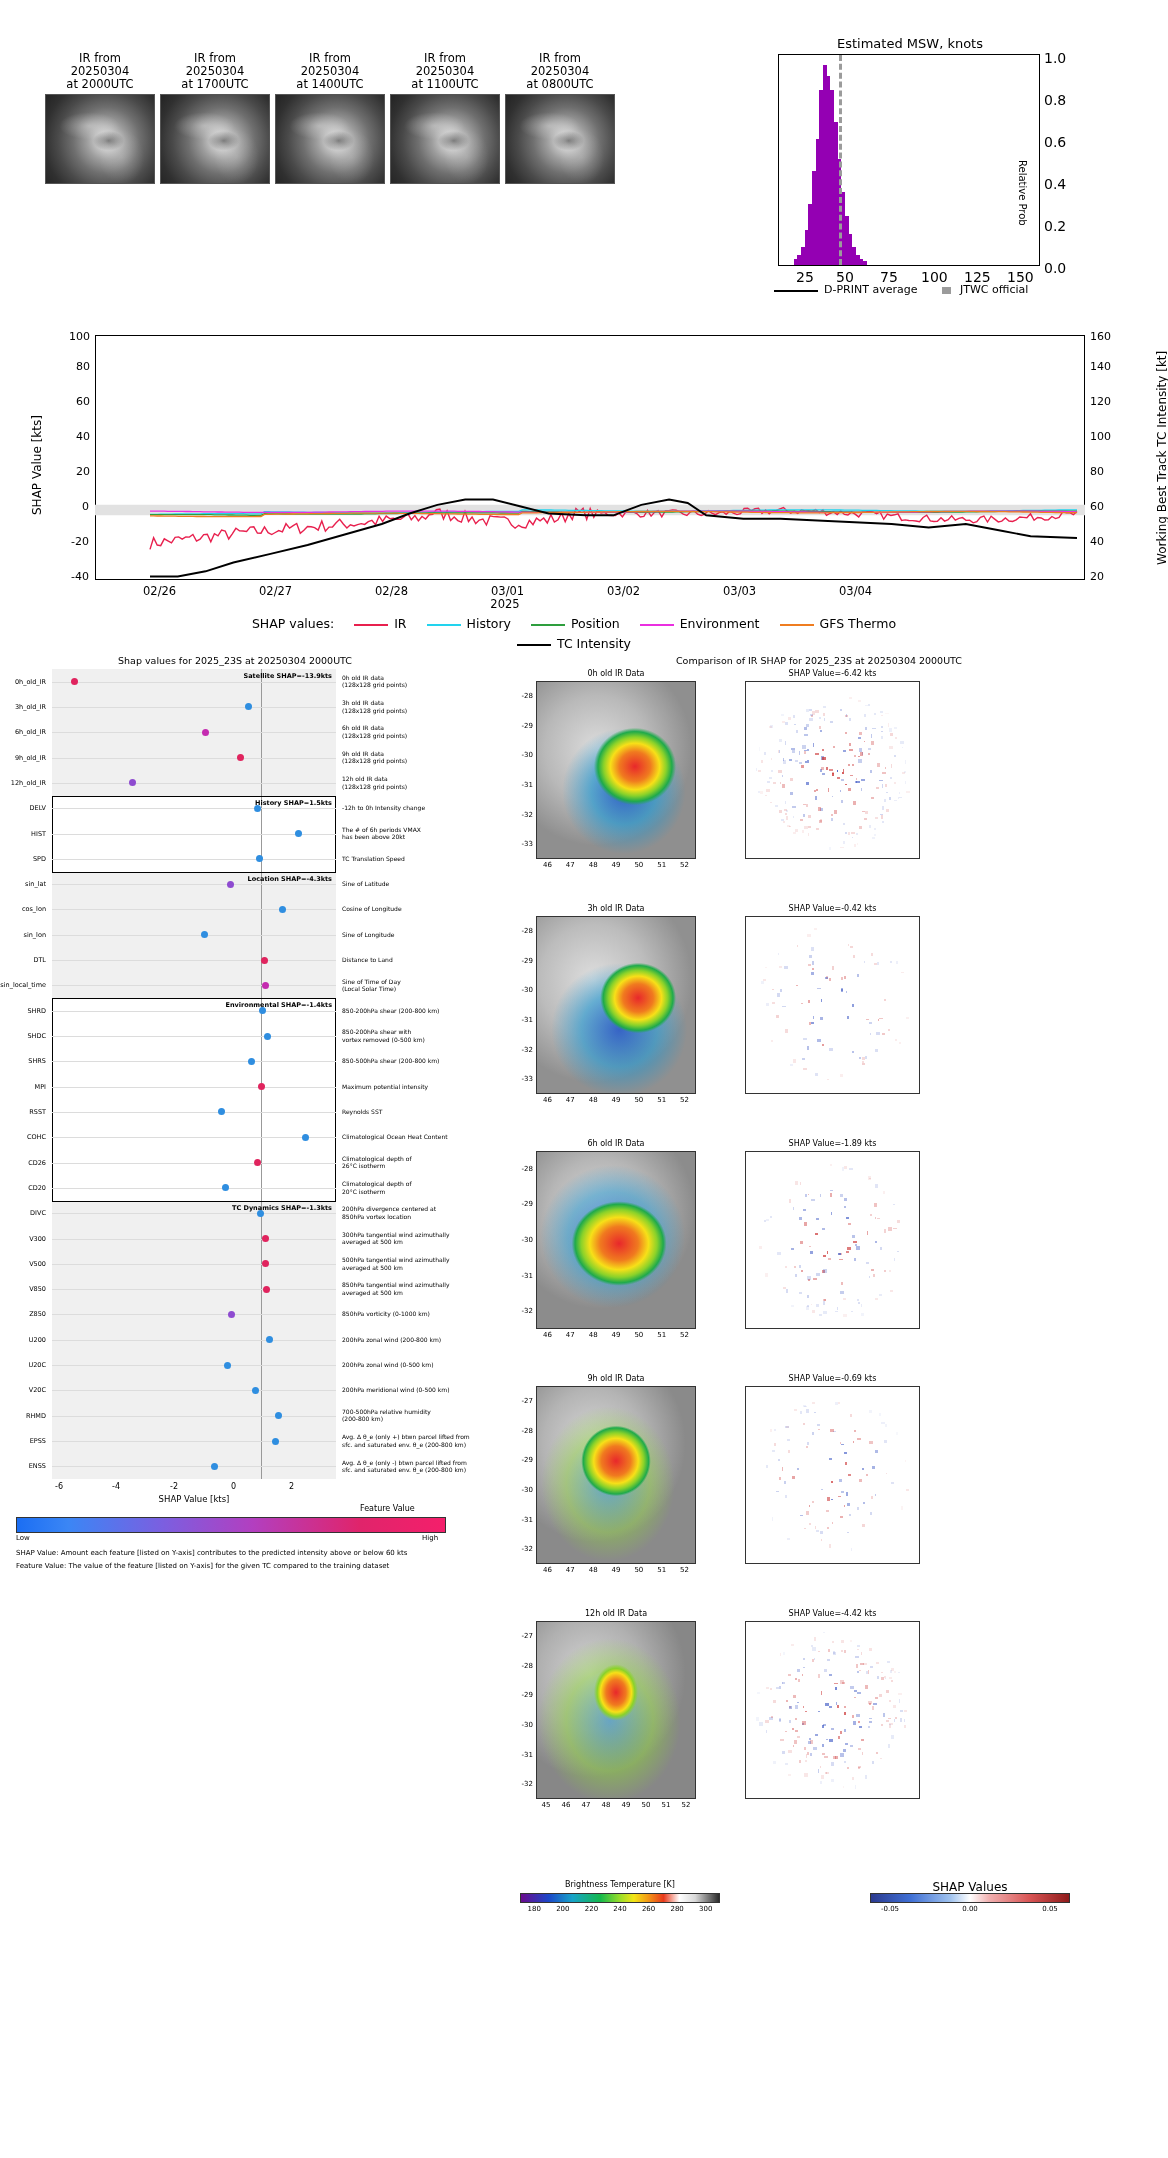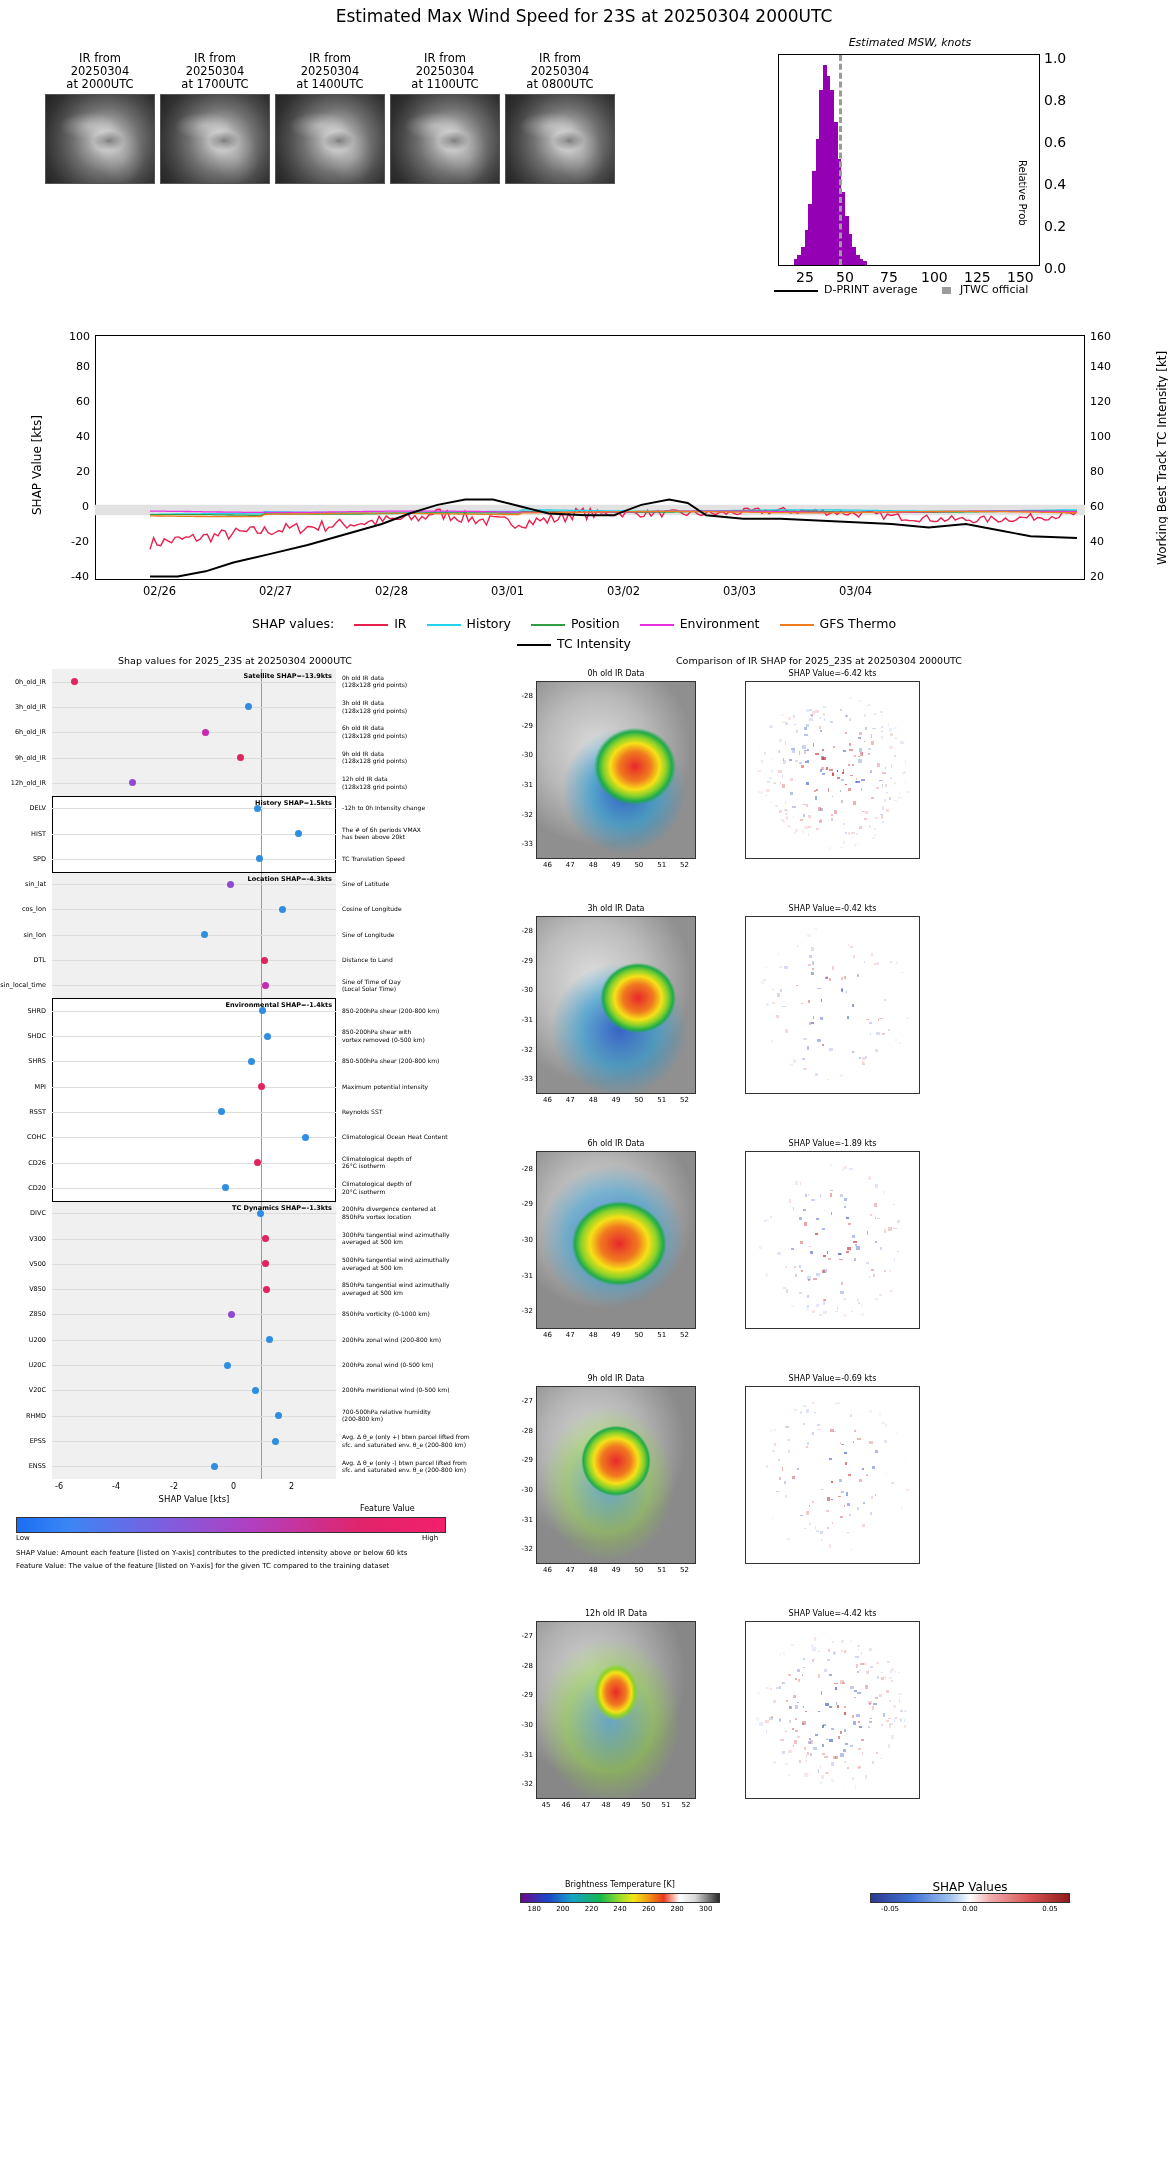--- a/index.html
+++ b/index.html
@@ -39,21 +39,20 @@
   .map{position:absolute;border:1px solid #333;box-sizing:border-box;overflow:hidden;}
   .shapmap{position:absolute;border:1px solid #333;box-sizing:border-box;background:#fff;overflow:hidden;}
   .cbar{position:absolute;height:10px;border:1px solid #333;box-sizing:border-box;}
   .note{position:absolute;font-size:7px;}
 </style>
 </head>
 <body>
 
 <div class="page">
 
-  <div class="abs ttl" style="top:6px;left:0;font-size:17px;">Estimated Max Wind Speed for 23S at 20250304 2000UTC</div>
 
   <div class="ir-col" style="left:30px;top:52px;">
     <div class="ir-cap">
       <div>IR from</div>
       <div>20250304</div>
       <div>at 2000UTC</div>
     </div>
     <div class="ir-img"></div>
   </div>
   <div class="ir-col" style="left:145px;top:52px;">
@@ -83,21 +82,21 @@
   <div class="ir-col" style="left:490px;top:52px;">
     <div class="ir-cap">
       <div>IR from</div>
       <div>20250304</div>
       <div>at 0800UTC</div>
     </div>
     <div class="ir-img"></div>
   </div>
 
   <div class="hist-wrap" style="left:760px;top:36px;width:300px;height:260px;">
-    <div class="abs ctr" style="left:0;top:0;width:300px;font-size:11px;font-style:italic;">Estimated MSW, knots</div>
+    <div class="abs ctr" style="left:0;top:0;width:300px;font-size:13px;">Estimated MSW, knots</div>
 
     <div class="framebox" style="left:18px;top:18px;width:262px;height:212px;"></div>
 
     <div class="abs" id="hist-bars" style="left:19px;top:19px;width:260px;height:210px;overflow:hidden;">
         <div class="bar" style="left: 14.6479px; width: 3.66197px; height: 6.111px; bottom: 0px; background: rgb(148, 0, 179);"></div>
         <div class="bar" style="left: 18.3099px; width: 3.66197px; height: 10.185px; bottom: 0px; background: rgb(148, 0, 179);"></div>
         <div class="bar" style="left: 21.9718px; width: 3.66197px; height: 18.333px; bottom: 0px; background: rgb(148, 0, 179);"></div>
         <div class="bar" style="left: 25.6338px; width: 3.66197px; height: 34.629px; bottom: 0px; background: rgb(148, 0, 179);"></div>
         <div class="bar" style="left: 29.2958px; width: 3.66197px; height: 61.11px; bottom: 0px; background: rgb(148, 0, 179);"></div>
         <div class="bar" style="left: 32.9577px; width: 3.66197px; height: 93.702px; bottom: 0px; background: rgb(148, 0, 179);"></div>
@@ -169,20 +168,21 @@
     <div class="abs tickl" style="left:1090px;top:235px;font-size:11px;">40</div>
     <div class="abs tickl" style="left:1090px;top:270px;font-size:11px;">20</div>
 
     <div class="abs tickl" style="left:143px;top:284px;font-size:11.5px;">02/26</div>
     <div class="abs tickl" style="left:259px;top:284px;font-size:11.5px;">02/27</div>
     <div class="abs tickl" style="left:375px;top:284px;font-size:11.5px;">02/28</div>
     <div class="abs tickl" style="left:491px;top:284px;font-size:11.5px;">03/01</div>
     <div class="abs tickl" style="left:607px;top:284px;font-size:11.5px;">03/02</div>
     <div class="abs tickl" style="left:723px;top:284px;font-size:11.5px;">03/03</div>
     <div class="abs tickl" style="left:839px;top:284px;font-size:11.5px;">03/04</div>
+    <div class="abs ctr" style="left:0;top:297px;width:1010px;font-size:11.5px;">2025</div>
 
     <svg class="abs" id="ts-svg" width="990" height="245" style="left:95px;top:35px;">
         <rect x="0" y="169.75" width="990" height="10.5" fill="#e2e2e2"></rect>
         <path d="M55.0,214.4 L58.6,202.7 L62.2,210.0 L65.7,210.6 L69.3,203.8 L72.9,205.8 L76.5,207.9 L80.1,202.3 L83.6,201.9 L87.2,204.1 L90.8,201.9 L94.4,202.1 L97.9,199.5 L101.5,206.1 L105.1,204.1 L108.7,199.6 L112.3,199.3 L115.8,206.8 L119.4,198.7 L123.0,200.9 L126.6,195.0 L130.2,196.0 L133.7,204.0 L137.3,198.8 L140.9,193.3 L144.5,195.8 L148.1,196.0 L151.6,196.5 L155.2,192.1 L158.8,191.8 L162.4,198.1 L166.0,198.2 L169.5,191.8 L173.1,197.6 L176.7,199.5 L180.3,197.5 L183.8,195.6 L187.4,196.9 L191.0,188.7 L194.6,193.1 L198.2,190.7 L201.7,188.5 L205.3,198.3 L208.9,195.3 L212.5,191.5 L216.1,191.8 L219.6,192.6 L223.2,195.1 L226.8,186.0 L230.4,196.2 L234.0,192.1 L237.5,192.0 L241.1,187.8 L244.7,184.3 L248.3,189.0 L251.9,193.0 L255.4,189.8 L259.0,190.9 L262.6,189.7 L266.2,188.6 L269.7,189.4 L273.3,186.7 L276.9,185.4 L280.5,189.7 L284.1,181.2 L287.6,186.4 L291.2,181.1 L294.8,183.6 L298.4,183.3 L302.0,184.4 L305.5,184.3 L309.1,181.7 L312.7,178.3 L316.3,184.7 L319.9,180.6 L323.4,185.9 L327.0,181.5 L330.6,184.0 L334.2,179.7 L337.8,179.3 L341.3,174.7 L344.9,174.1 L348.5,184.0 L352.1,175.8 L355.6,185.4 L359.2,181.9 L362.8,185.6 L366.4,187.1 L370.0,176.4 L373.5,186.5 L377.1,182.0 L380.7,188.5 L384.3,185.1 L387.9,184.0 L391.4,190.0 L395.0,180.8 L398.6,181.6 L402.2,181.8 L405.8,182.1 L409.3,182.0 L412.9,184.0 L416.5,190.0 L420.1,193.2 L423.7,190.3 L427.2,192.3 L430.8,193.0 L434.4,185.3 L438.0,189.7 L441.5,183.1 L445.1,185.8 L448.7,183.0 L452.3,188.0 L455.9,179.6 L459.4,187.0 L463.0,184.8 L466.6,177.9 L470.2,186.8 L473.8,178.6 L477.3,184.6 L480.9,173.4 L484.5,176.8 L488.1,173.3 L491.7,184.4 L495.2,173.6 L498.8,182.3 L502.4,175.1 L506.0,178.0 L509.6,177.2 L513.1,180.2 L516.7,180.5 L520.3,180.6 L523.9,178.0 L527.4,181.8 L531.0,176.5 L534.6,177.0 L538.2,176.9 L541.8,178.5 L545.3,181.9 L548.9,181.4 L552.5,175.4 L556.1,181.2 L559.7,177.1 L563.2,175.6 L566.8,181.9 L570.4,175.7 L574.0,175.8 L577.6,174.9 L581.1,175.2 L584.7,176.6 L588.3,179.1 L591.9,180.4 L595.5,176.8 L599.0,175.7 L602.6,179.2 L606.2,180.4 L609.8,179.2 L613.3,175.7 L616.9,178.1 L620.5,179.6 L624.1,177.6 L627.7,176.8 L631.2,179.3 L634.8,176.2 L638.4,178.2 L642.0,179.6 L645.6,178.6 L649.1,173.5 L652.7,173.2 L656.3,175.7 L659.9,173.8 L663.5,173.3 L667.0,178.5 L670.6,175.1 L674.2,178.8 L677.8,176.0 L681.4,175.5 L684.9,173.9 L688.5,172.6 L692.1,176.0 L695.7,178.2 L699.2,176.3 L702.8,178.4 L706.4,174.8 L710.0,175.9 L713.6,175.7 L717.1,176.2 L720.7,174.5 L724.3,177.5 L727.9,174.8 L731.5,180.3 L735.0,178.5 L738.6,176.9 L742.2,179.6 L745.8,176.0 L749.4,179.4 L752.9,180.0 L756.5,177.1 L760.1,179.1 L763.7,181.9 L767.3,177.1 L770.8,177.0 L774.4,176.5 L778.0,176.9 L781.6,178.8 L785.1,177.0 L788.7,184.2 L792.3,179.0 L795.9,180.5 L799.5,179.8 L803.0,178.8 L806.6,185.4 L810.2,184.9 L813.8,185.5 L817.4,185.6 L820.9,186.0 L824.5,186.7 L828.1,182.5 L831.7,180.2 L835.3,185.9 L838.8,186.5 L842.4,186.2 L846.0,182.8 L849.6,186.1 L853.2,184.7 L856.7,180.8 L860.3,185.1 L863.9,183.3 L867.5,182.6 L871.0,185.4 L874.6,185.2 L878.2,187.8 L881.8,186.6 L885.4,182.3 L888.9,181.0 L892.5,187.0 L896.1,181.2 L899.7,184.1 L903.3,186.9 L906.8,186.1 L910.4,183.0 L914.0,186.0 L917.6,186.5 L921.2,184.9 L924.7,182.0 L928.3,182.4 L931.9,182.8 L935.5,178.8 L939.1,185.3 L942.6,182.5 L946.2,183.0 L949.8,185.0 L953.4,184.8 L956.9,181.5 L960.5,183.6 L964.1,182.3 L967.7,176.9 L971.3,177.7 L974.8,177.6 L978.4,179.7 L982.0,176.4" fill="none" stroke="#e8204e" stroke-width="1.4"></path>
         <path d="M55.0,179.4 L58.6,179.3 L62.2,179.3 L65.7,179.2 L69.3,179.2 L72.9,179.1 L76.5,179.1 L80.1,179.0 L83.6,179.0 L87.2,178.9 L90.8,178.9 L94.4,178.8 L97.9,178.8 L101.5,178.8 L105.1,178.8 L108.7,178.7 L112.3,178.7 L115.8,178.7 L119.4,178.7 L123.0,178.7 L126.6,178.7 L130.2,178.7 L133.7,178.7 L137.3,178.7 L140.9,178.7 L144.5,178.7 L148.1,178.7 L151.6,178.8 L155.2,178.8 L158.8,178.8 L162.4,178.9 L166.0,178.9 L169.5,176.7 L173.1,176.7 L176.7,176.8 L180.3,176.8 L183.8,176.9 L187.4,176.9 L191.0,177.0 L194.6,177.0 L198.2,177.1 L201.7,177.1 L205.3,177.2 L208.9,177.2 L212.5,177.3 L216.1,177.3 L219.6,177.4 L223.2,177.4 L226.8,177.5 L230.4,177.5 L234.0,177.6 L237.5,177.6 L241.1,177.6 L244.7,177.7 L248.3,177.7 L251.9,177.7 L255.4,177.7 L259.0,177.8 L262.6,177.8 L266.2,177.8 L269.7,177.8 L273.3,177.8 L276.9,177.8 L280.5,177.8 L284.1,177.8 L287.6,177.8 L291.2,177.7 L294.8,177.7 L298.4,177.7 L302.0,177.7 L305.5,177.6 L309.1,177.6 L312.7,177.6 L316.3,177.5 L319.9,177.5 L323.4,177.4 L327.0,177.4 L330.6,177.3 L334.2,177.3 L337.8,177.2 L341.3,177.2 L344.9,177.1 L348.5,177.1 L352.1,177.0 L355.6,177.0 L359.2,176.9 L362.8,176.9 L366.4,176.8 L370.0,176.8 L373.5,176.7 L377.1,176.7 L380.7,176.6 L384.3,176.6 L387.9,176.6 L391.4,176.5 L395.0,176.5 L398.6,176.5 L402.2,176.4 L405.8,176.4 L409.3,176.4 L412.9,176.4 L416.5,176.4 L420.1,176.4 L423.7,176.4 L427.2,174.8 L430.8,174.8 L434.4,174.9 L438.0,174.9 L441.5,174.9 L445.1,174.9 L448.7,175.0 L452.3,175.0 L455.9,175.0 L459.4,175.1 L463.0,175.1 L466.6,175.2 L470.2,175.2 L473.8,175.3 L477.3,175.3 L480.9,175.4 L484.5,175.4 L488.1,175.5 L491.7,175.5 L495.2,175.6 L498.8,175.6 L502.4,175.7 L506.0,175.7 L509.6,175.8 L513.1,175.8 L516.7,175.9 L520.3,175.9 L523.9,176.0 L527.4,176.0 L531.0,176.0 L534.6,176.1 L538.2,176.1 L541.8,176.1 L545.3,176.2 L548.9,176.2 L552.5,176.2 L556.1,176.2 L559.7,176.2 L563.2,176.2 L566.8,176.2 L570.4,176.2 L574.0,176.2 L577.6,176.2 L581.1,176.2 L584.7,176.2 L588.3,176.1 L591.9,176.1 L595.5,176.1 L599.0,176.0 L602.6,176.0 L606.2,176.0 L609.8,175.9 L613.3,175.9 L616.9,175.8 L620.5,175.8 L624.1,175.7 L627.7,175.7 L631.2,175.6 L634.8,175.6 L638.4,175.5 L642.0,175.5 L645.6,175.4 L649.1,175.4 L652.7,175.3 L656.3,175.2 L659.9,175.2 L663.5,175.2 L667.0,175.1 L670.6,175.1 L674.2,175.0 L677.8,175.0 L681.4,175.0 L684.9,174.9 L688.5,174.9 L692.1,174.9 L695.7,174.9 L699.2,174.8 L702.8,174.8 L706.4,174.8 L710.0,174.8 L713.6,174.8 L717.1,174.8 L720.7,174.8 L724.3,174.9 L727.9,174.9 L731.5,174.9 L735.0,174.9 L738.6,175.0 L742.2,175.0 L745.8,175.0 L749.4,175.1 L752.9,175.1 L756.5,175.1 L760.1,175.2 L763.7,175.2 L767.3,175.3 L770.8,175.3 L774.4,175.4 L778.0,175.4 L781.6,175.5 L785.1,175.6 L788.7,175.6 L792.3,175.7 L795.9,175.7 L799.5,175.8 L803.0,175.8 L806.6,175.9 L810.2,175.9 L813.8,176.0 L817.4,176.0 L820.9,176.0 L824.5,176.1 L828.1,176.1 L831.7,176.1 L835.3,176.2 L838.8,176.2 L842.4,176.2 L846.0,176.2 L849.6,176.2 L853.2,176.2 L856.7,176.2 L860.3,176.2 L863.9,176.2 L867.5,176.2 L871.0,176.2 L874.6,176.2 L878.2,176.1 L881.8,176.1 L885.4,176.1 L888.9,176.1 L892.5,176.0 L896.1,176.0 L899.7,175.9 L903.3,175.9 L906.8,175.8 L910.4,175.8 L914.0,175.7 L917.6,175.7 L921.2,175.6 L924.7,175.6 L928.3,175.5 L931.9,175.5 L935.5,175.4 L939.1,175.4 L942.6,175.3 L946.2,175.3 L949.8,175.2 L953.4,175.2 L956.9,175.1 L960.5,175.1 L964.1,175.0 L967.7,175.0 L971.3,175.0 L974.8,174.9 L978.4,174.9 L982.0,174.9" fill="none" stroke="#22d3ee" stroke-width="1.3"></path>
         <path d="M55.0,179.7 L58.6,179.6 L62.2,179.6 L65.7,179.6 L69.3,179.6 L72.9,179.6 L76.5,179.6 L80.1,179.6 L83.6,179.6 L87.2,179.6 L90.8,179.6 L94.4,179.6 L97.9,179.6 L101.5,179.6 L105.1,179.6 L108.7,179.7 L112.3,179.7 L115.8,179.7 L119.4,179.8 L123.0,179.8 L126.6,179.9 L130.2,179.9 L133.7,180.0 L137.3,180.0 L140.9,180.1 L144.5,180.1 L148.1,180.2 L151.6,180.2 L155.2,180.3 L158.8,180.3 L162.4,180.4 L166.0,180.4 L169.5,178.7 L173.1,178.8 L176.7,178.8 L180.3,178.9 L183.8,178.9 L187.4,179.0 L191.0,179.0 L194.6,179.0 L198.2,179.1 L201.7,179.1 L205.3,179.1 L208.9,179.1 L212.5,179.2 L216.1,179.2 L219.6,179.2 L223.2,179.2 L226.8,179.2 L230.4,179.2 L234.0,179.2 L237.5,179.2 L241.1,179.2 L244.7,179.1 L248.3,179.1 L251.9,179.1 L255.4,179.1 L259.0,179.0 L262.6,179.0 L266.2,179.0 L269.7,178.9 L273.3,178.9 L276.9,178.8 L280.5,178.8 L284.1,178.7 L287.6,178.7 L291.2,178.6 L294.8,178.6 L298.4,178.5 L302.0,178.5 L305.5,178.4 L309.1,178.4 L312.7,178.3 L316.3,178.3 L319.9,178.2 L323.4,178.2 L327.0,178.1 L330.6,178.1 L334.2,178.0 L337.8,178.0 L341.3,178.0 L344.9,177.9 L348.5,177.9 L352.1,177.9 L355.6,177.8 L359.2,177.8 L362.8,177.8 L366.4,177.8 L370.0,177.8 L373.5,177.8 L377.1,177.8 L380.7,177.8 L384.3,177.8 L387.9,177.8 L391.4,177.9 L395.0,177.9 L398.6,177.9 L402.2,177.9 L405.8,178.0 L409.3,178.0 L412.9,178.0 L416.5,178.1 L420.1,178.1 L423.7,178.2 L427.2,176.5 L430.8,176.5 L434.4,176.6 L438.0,176.6 L441.5,176.7 L445.1,176.7 L448.7,176.8 L452.3,176.9 L455.9,176.9 L459.4,177.0 L463.0,177.0 L466.6,177.1 L470.2,177.1 L473.8,177.2 L477.3,177.2 L480.9,177.2 L484.5,177.3 L488.1,177.3 L491.7,177.3 L495.2,177.4 L498.8,177.4 L502.4,177.4 L506.0,177.4 L509.6,177.4 L513.1,177.4 L516.7,177.4 L520.3,177.4 L523.9,177.4 L527.4,177.4 L531.0,177.4 L534.6,177.4 L538.2,177.4 L541.8,177.4 L545.3,177.3 L548.9,177.3 L552.5,177.3 L556.1,177.2 L559.7,177.2 L563.2,177.1 L566.8,177.1 L570.4,177.1 L574.0,177.0 L577.6,177.0 L581.1,176.9 L584.7,176.8 L588.3,176.8 L591.9,176.7 L595.5,176.7 L599.0,176.6 L602.6,176.6 L606.2,176.5 L609.8,176.5 L613.3,176.4 L616.9,176.4 L620.5,176.3 L624.1,176.3 L627.7,176.3 L631.2,176.2 L634.8,176.2 L638.4,176.2 L642.0,176.1 L645.6,176.1 L649.1,176.1 L652.7,176.1 L656.3,176.1 L659.9,176.1 L663.5,176.1 L667.0,176.1 L670.6,176.1 L674.2,176.1 L677.8,176.1 L681.4,176.1 L684.9,176.1 L688.5,176.1 L692.1,176.2 L695.7,176.2 L699.2,176.2 L702.8,176.3 L706.4,176.3 L710.0,176.4 L713.6,176.4 L717.1,176.5 L720.7,176.5 L724.3,176.6 L727.9,176.6 L731.5,176.7 L735.0,176.7 L738.6,176.8 L742.2,176.8 L745.8,176.9 L749.4,176.9 L752.9,177.0 L756.5,177.0 L760.1,177.1 L763.7,177.1 L767.3,177.2 L770.8,177.2 L774.4,177.3 L778.0,177.3 L781.6,177.3 L785.1,177.4 L788.7,177.4 L792.3,177.4 L795.9,177.4 L799.5,177.4 L803.0,177.4 L806.6,177.4 L810.2,177.4 L813.8,177.4 L817.4,177.4 L820.9,177.4 L824.5,177.4 L828.1,177.4 L831.7,177.4 L835.3,177.3 L838.8,177.3 L842.4,177.3 L846.0,177.2 L849.6,177.2 L853.2,177.2 L856.7,177.1 L860.3,177.1 L863.9,177.0 L867.5,177.0 L871.0,176.9 L874.6,176.9 L878.2,176.8 L881.8,176.8 L885.4,176.7 L888.9,176.7 L892.5,176.6 L896.1,176.5 L899.7,176.5 L903.3,176.4 L906.8,176.4 L910.4,176.4 L914.0,176.3 L917.6,176.3 L921.2,176.2 L924.7,176.2 L928.3,176.2 L931.9,176.1 L935.5,176.1 L939.1,176.1 L942.6,176.1 L946.2,176.1 L949.8,176.1 L953.4,176.1 L956.9,176.1 L960.5,176.1 L964.1,176.1 L967.7,176.1 L971.3,176.1 L974.8,176.1 L978.4,176.1 L982.0,176.2" fill="none" stroke="#2e9e3e" stroke-width="1.3"></path>
         <path d="M55.0,176.1 L58.6,176.1 L62.2,176.2 L65.7,176.2 L69.3,176.2 L72.9,176.3 L76.5,176.3 L80.1,176.4 L83.6,176.4 L87.2,176.4 L90.8,176.5 L94.4,176.5 L97.9,176.6 L101.5,176.7 L105.1,176.7 L108.7,176.8 L112.3,176.8 L115.8,176.9 L119.4,176.9 L123.0,177.0 L126.6,177.0 L130.2,177.1 L133.7,177.1 L137.3,177.2 L140.9,177.2 L144.5,177.2 L148.1,177.3 L151.6,177.3 L155.2,177.3 L158.8,177.4 L162.4,177.4 L166.0,177.4 L169.5,177.4 L173.1,177.4 L176.7,177.4 L180.3,177.4 L183.8,177.4 L187.4,177.4 L191.0,177.4 L194.6,177.4 L198.2,177.4 L201.7,177.4 L205.3,177.4 L208.9,177.3 L212.5,177.3 L216.1,177.3 L219.6,177.2 L223.2,177.2 L226.8,177.1 L230.4,177.1 L234.0,177.0 L237.5,177.0 L241.1,176.9 L244.7,176.9 L248.3,176.8 L251.9,176.8 L255.4,176.7 L259.0,176.7 L262.6,176.6 L266.2,176.6 L269.7,176.5 L273.3,176.5 L276.9,176.4 L280.5,176.4 L284.1,176.3 L287.6,176.3 L291.2,176.2 L294.8,176.2 L298.4,176.2 L302.0,176.1 L305.5,176.1 L309.1,176.1 L312.7,176.1 L316.3,176.1 L319.9,176.1 L323.4,176.1 L327.0,176.1 L330.6,176.1 L334.2,176.1 L337.8,176.1 L341.3,176.1 L344.9,176.1 L348.5,176.1 L352.1,176.2 L355.6,176.2 L359.2,176.2 L362.8,176.3 L366.4,176.3 L370.0,176.3 L373.5,176.4 L377.1,176.4 L380.7,176.5 L384.3,176.5 L387.9,176.6 L391.4,176.6 L395.0,176.7 L398.6,176.7 L402.2,176.8 L405.8,176.8 L409.3,176.9 L412.9,177.0 L416.5,177.0 L420.1,177.1 L423.7,177.1 L427.2,177.1 L430.8,177.2 L434.4,177.2 L438.0,177.3 L441.5,177.3 L445.1,177.3 L448.7,177.4 L452.3,177.4 L455.9,177.4 L459.4,177.4 L463.0,177.4 L466.6,177.4 L470.2,177.4 L473.8,177.4 L477.3,177.4 L480.9,177.4 L484.5,177.4 L488.1,177.4 L491.7,177.4 L495.2,177.4 L498.8,177.3 L502.4,177.3 L506.0,177.3 L509.6,177.2 L513.1,177.2 L516.7,177.1 L520.3,177.1 L523.9,177.1 L527.4,177.0 L531.0,177.0 L534.6,176.9 L538.2,176.8 L541.8,176.8 L545.3,176.7 L548.9,176.7 L552.5,176.6 L556.1,176.6 L559.7,176.5 L563.2,176.5 L566.8,176.4 L570.4,176.4 L574.0,176.3 L577.6,176.3 L581.1,176.3 L584.7,176.2 L588.3,176.2 L591.9,176.2 L595.5,176.1 L599.0,176.1 L602.6,176.1 L606.2,176.1 L609.8,176.1 L613.3,176.1 L616.9,176.1 L620.5,176.1 L624.1,176.1 L627.7,176.1 L631.2,176.1 L634.8,176.1 L638.4,176.1 L642.0,176.1 L645.6,176.2 L649.1,176.2 L652.7,176.2 L656.3,176.3 L659.9,176.3 L663.5,176.4 L667.0,176.4 L670.6,176.5 L674.2,176.5 L677.8,176.6 L681.4,176.6 L684.9,176.7 L688.5,176.7 L692.1,176.8 L695.7,176.8 L699.2,176.9 L702.8,176.9 L706.4,177.0 L710.0,177.0 L713.6,177.1 L717.1,177.1 L720.7,177.2 L724.3,177.2 L727.9,177.3 L731.5,177.3 L735.0,177.3 L738.6,177.4 L742.2,177.4 L745.8,177.4 L749.4,177.4 L752.9,177.4 L756.5,177.4 L760.1,177.4 L763.7,177.4 L767.3,177.4 L770.8,177.4 L774.4,177.4 L778.0,177.4 L781.6,177.4 L785.1,177.4 L788.7,177.3 L792.3,177.3 L795.9,177.3 L799.5,177.2 L803.0,177.2 L806.6,177.2 L810.2,177.1 L813.8,177.1 L817.4,177.0 L820.9,177.0 L824.5,176.9 L828.1,176.9 L831.7,176.8 L835.3,176.8 L838.8,176.7 L842.4,176.7 L846.0,176.6 L849.6,176.5 L853.2,176.5 L856.7,176.4 L860.3,176.4 L863.9,176.4 L867.5,176.3 L871.0,176.3 L874.6,176.2 L878.2,176.2 L881.8,176.2 L885.4,176.1 L888.9,176.1 L892.5,176.1 L896.1,176.1 L899.7,176.1 L903.3,176.1 L906.8,176.1 L910.4,176.1 L914.0,176.1 L917.6,176.1 L921.2,176.1 L924.7,176.1 L928.3,176.1 L931.9,176.1 L935.5,176.2 L939.1,176.2 L942.6,176.2 L946.2,176.3 L949.8,176.3 L953.4,176.3 L956.9,176.4 L960.5,176.4 L964.1,176.5 L967.7,176.5 L971.3,176.6 L974.8,176.6 L978.4,176.7 L982.0,176.8" fill="none" stroke="#ea2fe0" stroke-width="1.3"></path>
         <path d="M55.0,180.9 L58.6,180.9 L62.2,181.0 L65.7,181.0 L69.3,181.1 L72.9,181.1 L76.5,181.2 L80.1,181.2 L83.6,181.3 L87.2,181.3 L90.8,181.4 L94.4,181.4 L97.9,181.4 L101.5,181.5 L105.1,181.5 L108.7,181.5 L112.3,181.6 L115.8,181.6 L119.4,181.6 L123.0,181.6 L126.6,181.6 L130.2,181.6 L133.7,181.6 L137.3,181.6 L140.9,181.6 L144.5,181.6 L148.1,181.6 L151.6,181.6 L155.2,181.6 L158.8,181.6 L162.4,181.5 L166.0,181.5 L169.5,179.4 L173.1,179.3 L176.7,179.3 L180.3,179.2 L183.8,179.2 L187.4,179.1 L191.0,179.1 L194.6,179.0 L198.2,179.0 L201.7,178.9 L205.3,178.9 L208.9,178.8 L212.5,178.8 L216.1,178.7 L219.6,178.7 L223.2,178.6 L226.8,178.6 L230.4,178.5 L234.0,178.5 L237.5,178.4 L241.1,178.4 L244.7,178.3 L248.3,178.3 L251.9,178.3 L255.4,178.2 L259.0,178.2 L262.6,178.2 L266.2,178.2 L269.7,178.2 L273.3,178.2 L276.9,178.2 L280.5,178.2 L284.1,178.2 L287.6,178.2 L291.2,178.2 L294.8,178.2 L298.4,178.2 L302.0,178.2 L305.5,178.3 L309.1,178.3 L312.7,178.3 L316.3,178.4 L319.9,178.4 L323.4,178.4 L327.0,178.5 L330.6,178.5 L334.2,178.6 L337.8,178.6 L341.3,178.7 L344.9,178.7 L348.5,178.8 L352.1,178.8 L355.6,178.9 L359.2,178.9 L362.8,179.0 L366.4,179.1 L370.0,179.1 L373.5,179.2 L377.1,179.2 L380.7,179.2 L384.3,179.3 L387.9,179.3 L391.4,179.4 L395.0,179.4 L398.6,179.4 L402.2,179.5 L405.8,179.5 L409.3,179.5 L412.9,179.5 L416.5,179.5 L420.1,179.5 L423.7,179.5 L427.2,177.8 L430.8,177.8 L434.4,177.8 L438.0,177.8 L441.5,177.8 L445.1,177.7 L448.7,177.7 L452.3,177.7 L455.9,177.7 L459.4,177.6 L463.0,177.6 L466.6,177.5 L470.2,177.5 L473.8,177.5 L477.3,177.4 L480.9,177.4 L484.5,177.3 L488.1,177.3 L491.7,177.2 L495.2,177.1 L498.8,177.1 L502.4,177.0 L506.0,177.0 L509.6,176.9 L513.1,176.9 L516.7,176.8 L520.3,176.8 L523.9,176.7 L527.4,176.7 L531.0,176.6 L534.6,176.6 L538.2,176.6 L541.8,176.5 L545.3,176.5 L548.9,176.5 L552.5,176.5 L556.1,176.4 L559.7,176.4 L563.2,176.4 L566.8,176.4 L570.4,176.4 L574.0,176.4 L577.6,176.4 L581.1,176.4 L584.7,176.4 L588.3,176.4 L591.9,176.5 L595.5,176.5 L599.0,176.5 L602.6,176.6 L606.2,176.6 L609.8,176.6 L613.3,176.7 L616.9,176.7 L620.5,176.8 L624.1,176.8 L627.7,176.9 L631.2,176.9 L634.8,177.0 L638.4,177.0 L642.0,177.1 L645.6,177.1 L649.1,177.2 L652.7,177.2 L656.3,177.3 L659.9,177.3 L663.5,177.4 L667.0,177.4 L670.6,177.5 L674.2,177.5 L677.8,177.6 L681.4,177.6 L684.9,177.6 L688.5,177.7 L692.1,177.7 L695.7,177.7 L699.2,177.8 L702.8,177.8 L706.4,177.8 L710.0,177.8 L713.6,177.8 L717.1,177.8 L720.7,177.8 L724.3,177.8 L727.9,177.8 L731.5,177.8 L735.0,177.7 L738.6,177.7 L742.2,177.7 L745.8,177.7 L749.4,177.6 L752.9,177.6 L756.5,177.6 L760.1,177.5 L763.7,177.5 L767.3,177.4 L770.8,177.4 L774.4,177.3 L778.0,177.3 L781.6,177.2 L785.1,177.2 L788.7,177.1 L792.3,177.1 L795.9,177.0 L799.5,177.0 L803.0,176.9 L806.6,176.8 L810.2,176.8 L813.8,176.8 L817.4,176.7 L820.9,176.7 L824.5,176.6 L828.1,176.6 L831.7,176.5 L835.3,176.5 L838.8,176.5 L842.4,176.5 L846.0,176.4 L849.6,176.4 L853.2,176.4 L856.7,176.4 L860.3,176.4 L863.9,176.4 L867.5,176.4 L871.0,176.4 L874.6,176.4 L878.2,176.4 L881.8,176.5 L885.4,176.5 L888.9,176.5 L892.5,176.5 L896.1,176.6 L899.7,176.6 L903.3,176.7 L906.8,176.7 L910.4,176.7 L914.0,176.8 L917.6,176.8 L921.2,176.9 L924.7,176.9 L928.3,177.0 L931.9,177.0 L935.5,177.1 L939.1,177.2 L942.6,177.2 L946.2,177.3 L949.8,177.3 L953.4,177.4 L956.9,177.4 L960.5,177.5 L964.1,177.5 L967.7,177.6 L971.3,177.6 L974.8,177.6 L978.4,177.7 L982.0,177.7" fill="none" stroke="#ef7d20" stroke-width="1.3"></path>
         <path d="M55.0,241.5 L82.8,241.5 L110.6,236.3 L138.4,227.5 L175.5,218.8 L212.6,210.0 L249.7,199.5 L286.8,189.0 L314.6,178.5 L342.4,169.8 L370.2,164.5 L398.0,164.5 L425.8,171.5 L453.6,178.5 L490.7,180.3 L518.5,180.3 L546.3,169.8 L574.1,164.5 L592.7,168.0 L611.2,180.3 L648.3,183.8 L685.4,183.8 L722.4,185.5 L759.5,187.3 L796.6,189.0 L833.7,192.5 L870.8,189.0 L907.8,196.0 L935.6,201.3 L982.0,203.0" fill="none" stroke="#000000" stroke-width="1.9"></path>
       </svg>

